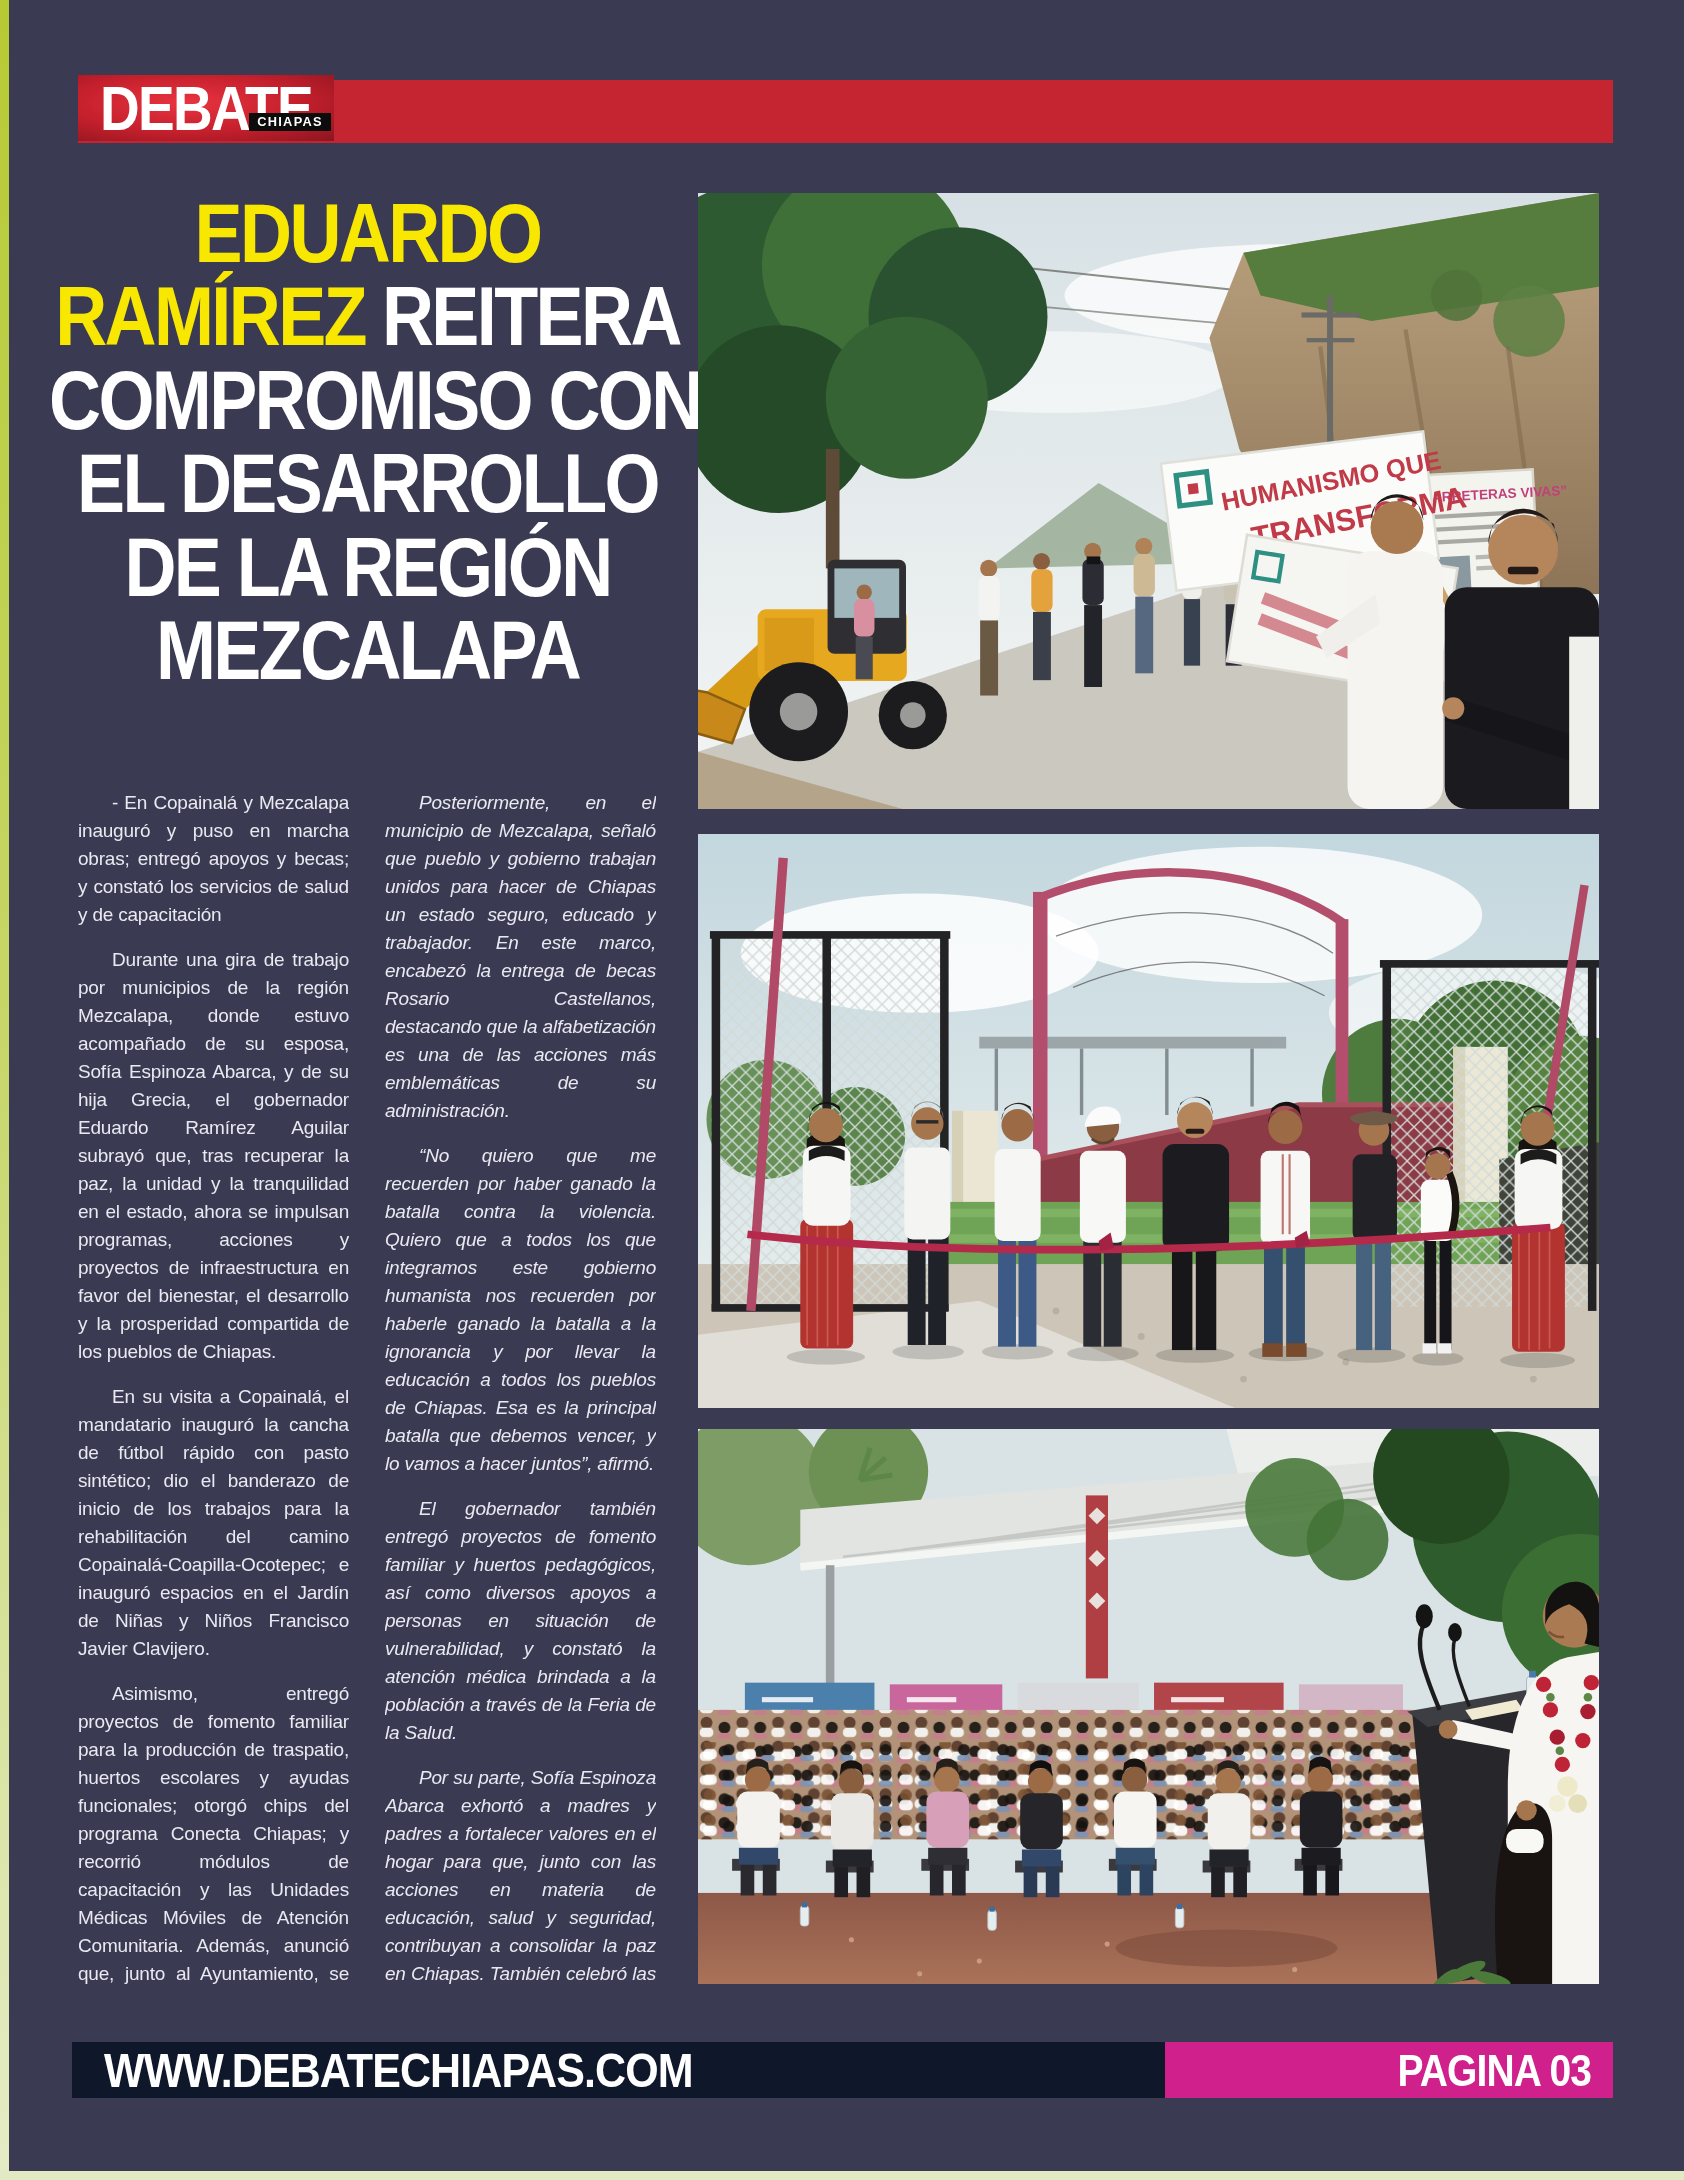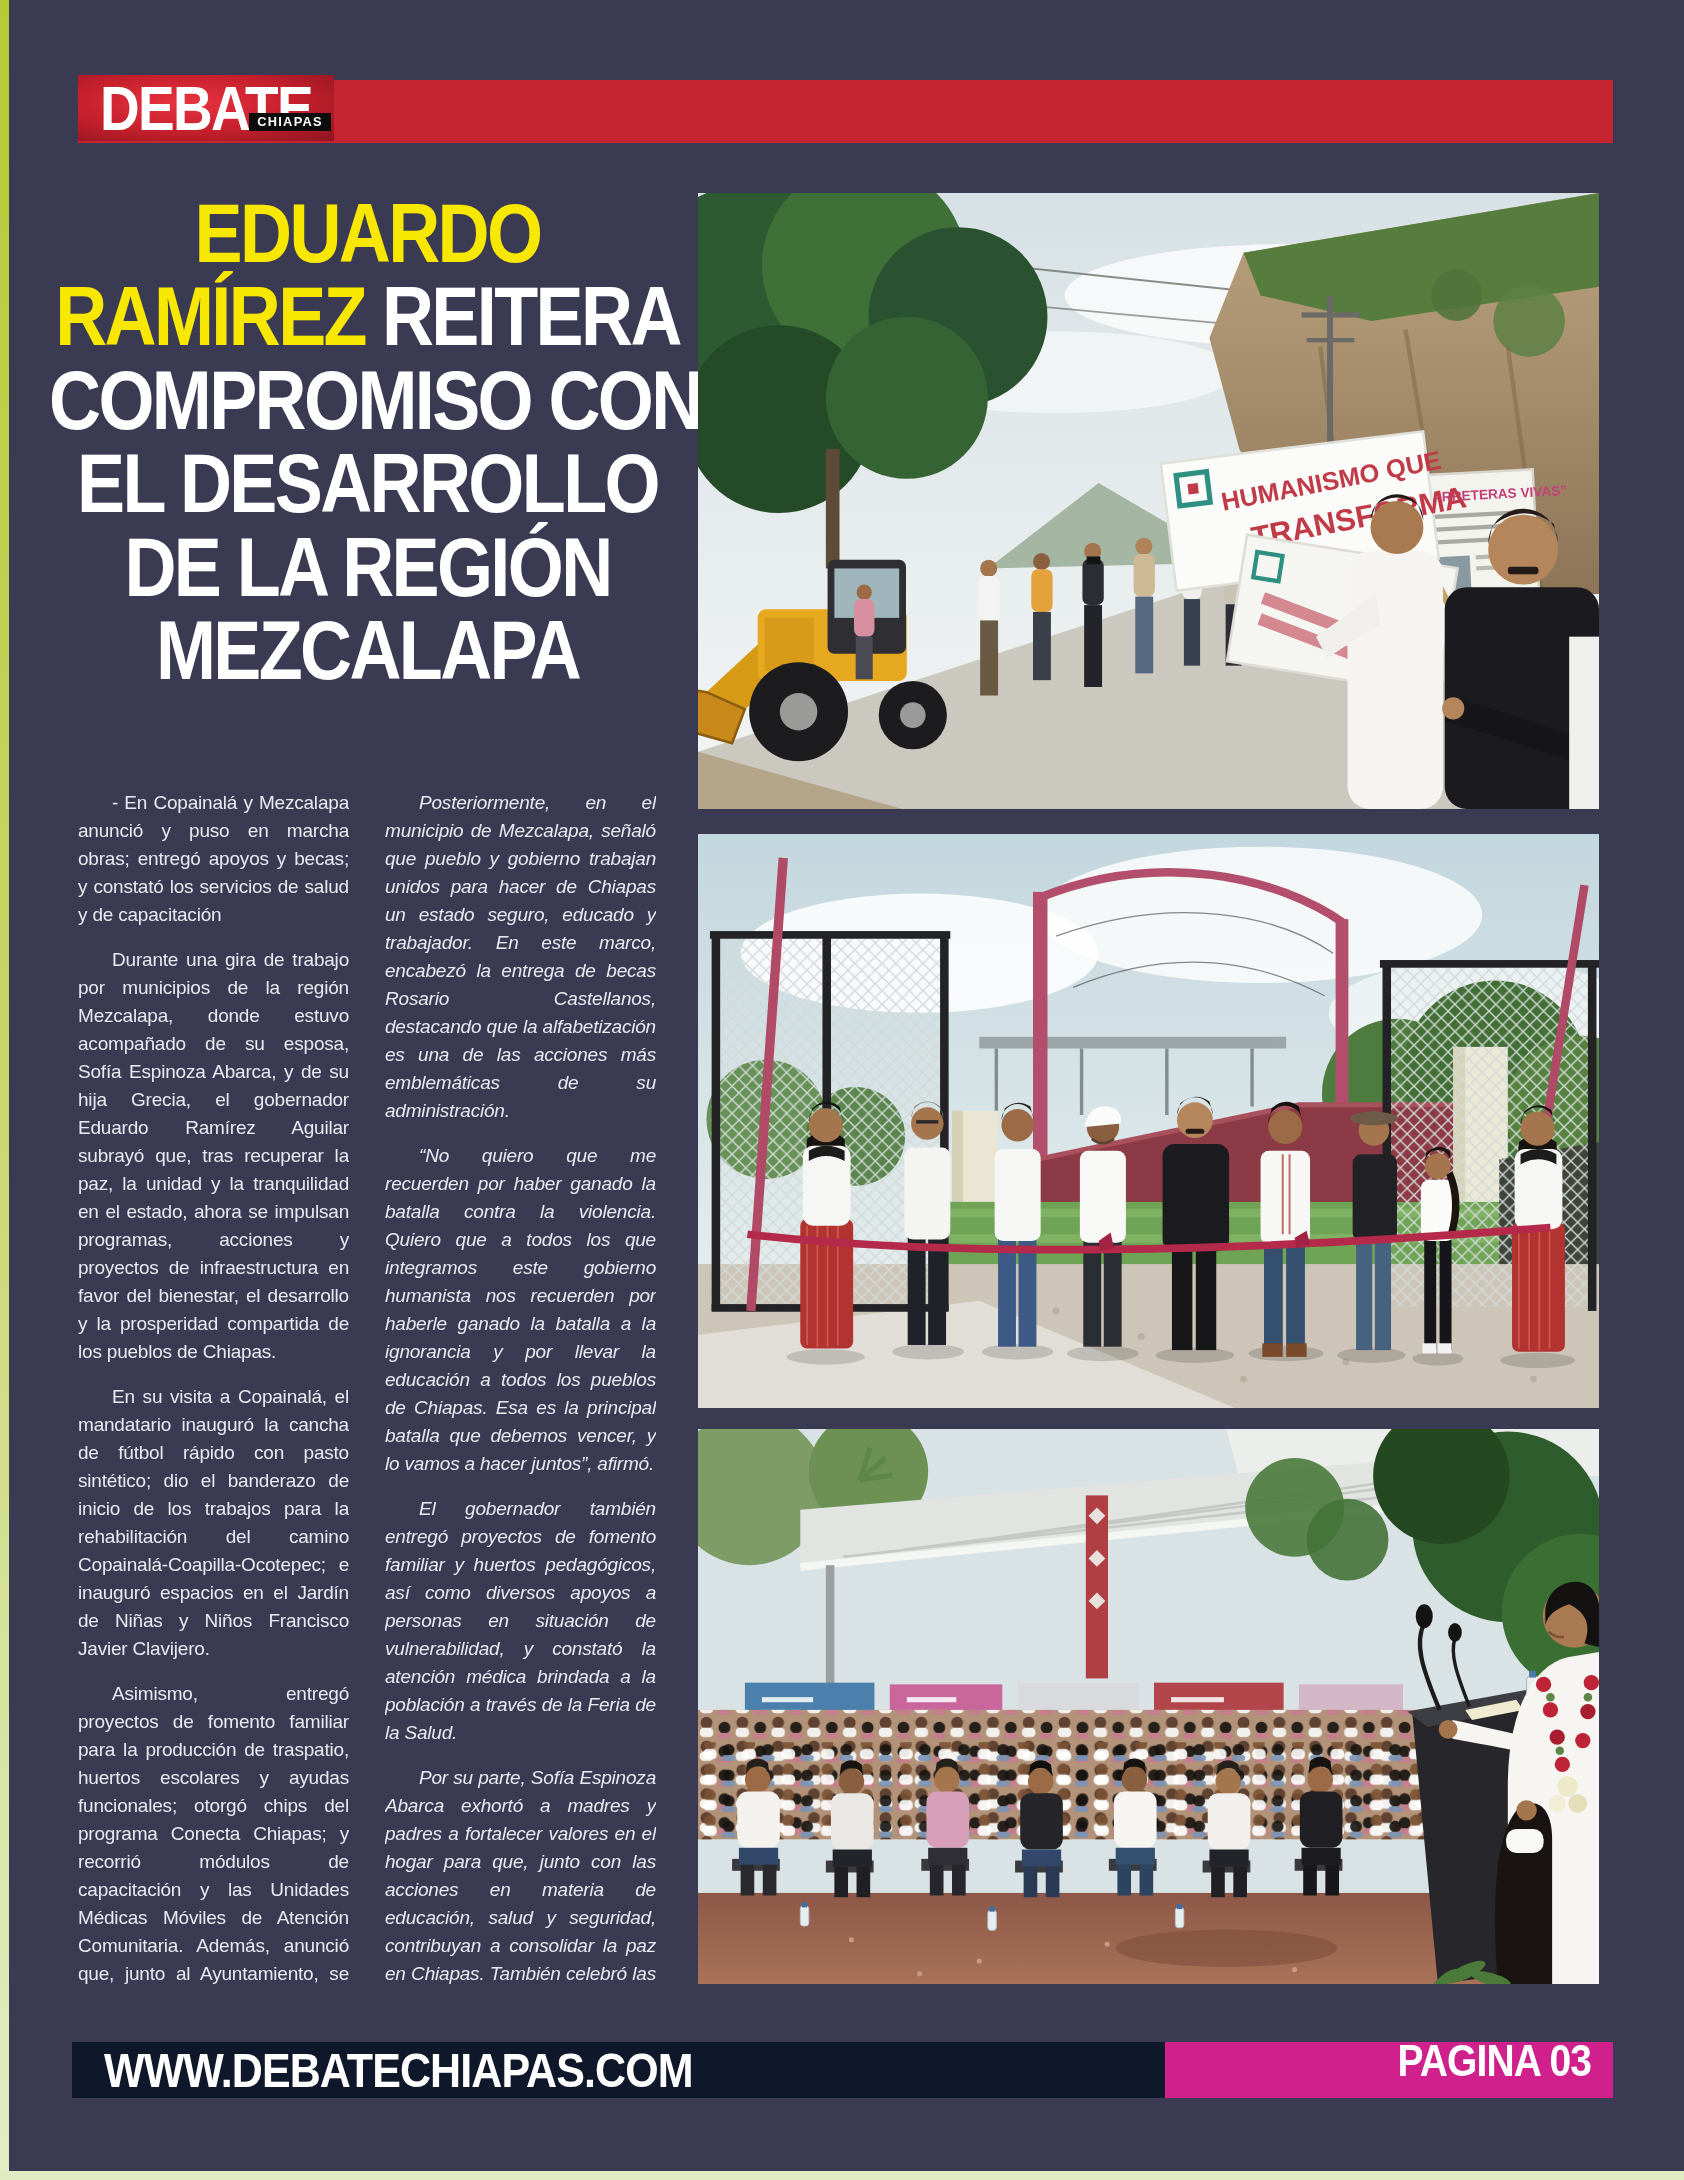--- a/index.html
+++ b/index.html
@@ -42,21 +42,21 @@
   .photo{position:absolute;left:698px;width:901px;overflow:hidden;background:#9aa0a0;}
   .photo svg{display:block;width:100%;height:100%;}
   .photo-1{top:193px;height:616px;}
   .photo-2{top:834px;height:574px;}
   .photo-3{top:1429px;height:555px;}
 
   
   .footer-gray{position:absolute;left:72px;top:2042px;width:1094px;height:56px;background:#0f172a;
     display:flex;align-items:center;padding-left:32px;box-sizing:border-box;}
   .footer-pink{position:absolute;left:1165px;top:2042px;width:448px;height:56px;background:#d0208c;
-    display:flex;justify-content:flex-end;padding-right:22px;box-sizing:border-box;}
+    display:flex;align-items:center;justify-content:flex-end;padding-right:22px;box-sizing:border-box;}
   .footer-text{color:#fff;font-weight:bold;font-size:43px;letter-spacing:-0.9px;transform:scaleY(1.12);line-height:1;white-space:nowrap;}
   .footer-page{color:#fff;font-weight:bold;font-size:39px;letter-spacing:-0.9px;transform:scaleY(1.12);line-height:1;white-space:nowrap;}
 </style>
 </head>
 <body>
 
 <div class="page">
 
   <div class="edge-left"></div>
   <div class="edge-bottom"></div>
@@ -70,21 +70,21 @@
   <div class="headline">
     <div class="hl-line"><span class="hl-accent">EDUARDO</span></div>
     <div class="hl-line"><span class="hl-accent">RAMÍREZ</span><span class="hl-gap"></span><span>REITERA</span></div>
     <div class="hl-line">COMPROMISO CON</div>
     <div class="hl-line">EL DESARROLLO</div>
     <div class="hl-line">DE LA REGIÓN</div>
     <div class="hl-line">MEZCALAPA</div>
   </div>
 
   <div class="col col-1">
-    <p>- En Copainalá y Mezcalapa anunció y puso en marcha obras; entregó apoyos y becas; y constató los servicios de salud y de capacitación</p>
+    <p>- En Copainalá y Mezcalapa inauguró y puso en marcha obras; entregó apoyos y becas; y constató los servicios de salud y de capacitación</p>
     <p>Durante una gira de trabajo por municipios de la región Mezcalapa, donde estuvo acompañado de su esposa, Sofía Espinoza Abarca, y de su hija Grecia, el gobernador Eduardo Ramírez Aguilar subrayó que, tras recuperar la paz, la unidad y la tranquilidad en el estado, ahora se impulsan programas, acciones y proyectos de infraestructura en favor del bienestar, el desarrollo y la prosperidad compartida de los pueblos de Chiapas.</p>
     <p>En su visita a Copainalá, el mandatario inauguró la cancha de fútbol rápido con pasto sintético; dio el banderazo de inicio de los trabajos para la rehabilitación del camino Copainalá-Coapilla-Ocotepec; e inauguró espacios en el Jardín de Niñas y Niños Francisco Javier Clavijero.</p>
     <p>Asimismo, entregó proyectos de fomento familiar para la producción de traspatio, huertos escolares y ayudas funcionales; otorgó chips del programa Conecta Chiapas; y recorrió módulos de capacitación y las Unidades Médicas Móviles de Atención Comunitaria. Además, anunció que, junto al Ayuntamiento, se priorizará el proyecto de agua potable.</p>
   </div>
   <div class="col col-2">
     <p>Posteriormente, en el municipio de Mezcalapa, señaló que pueblo y gobierno trabajan unidos para hacer de Chiapas un estado seguro, educado y trabajador. En este marco, encabezó la entrega de becas Rosario Castellanos, destacando que la alfabetización es una de las acciones más emblemáticas de su administración.</p>
     <p>“No quiero que me recuerden por haber ganado la batalla contra la violencia. Quiero que a todos los que integramos este gobierno humanista nos recuerden por haberle ganado la batalla a la ignorancia y por llevar la educación a todos los pueblos de Chiapas. Esa es la principal batalla que debemos vencer, y lo vamos a hacer juntos”, afirmó.</p>
     <p>El gobernador también entregó proyectos de fomento familiar y huertos pedagógicos, así como diversos apoyos a personas en situación de vulnerabilidad, y constató la atención médica brindada a la población a través de la Feria de la Salud.</p>
     <p>Por su parte, Sofía Espinoza Abarca exhortó a madres y padres a fortalecer valores en el hogar para que, junto con las acciones en materia de educación, salud y seguridad, contribuyan a consolidar la paz en Chiapas. También celebró las obras deportivas que fomentan la sana convivencia y alejan a la juventud de malos hábitos.</p>
   </div>

